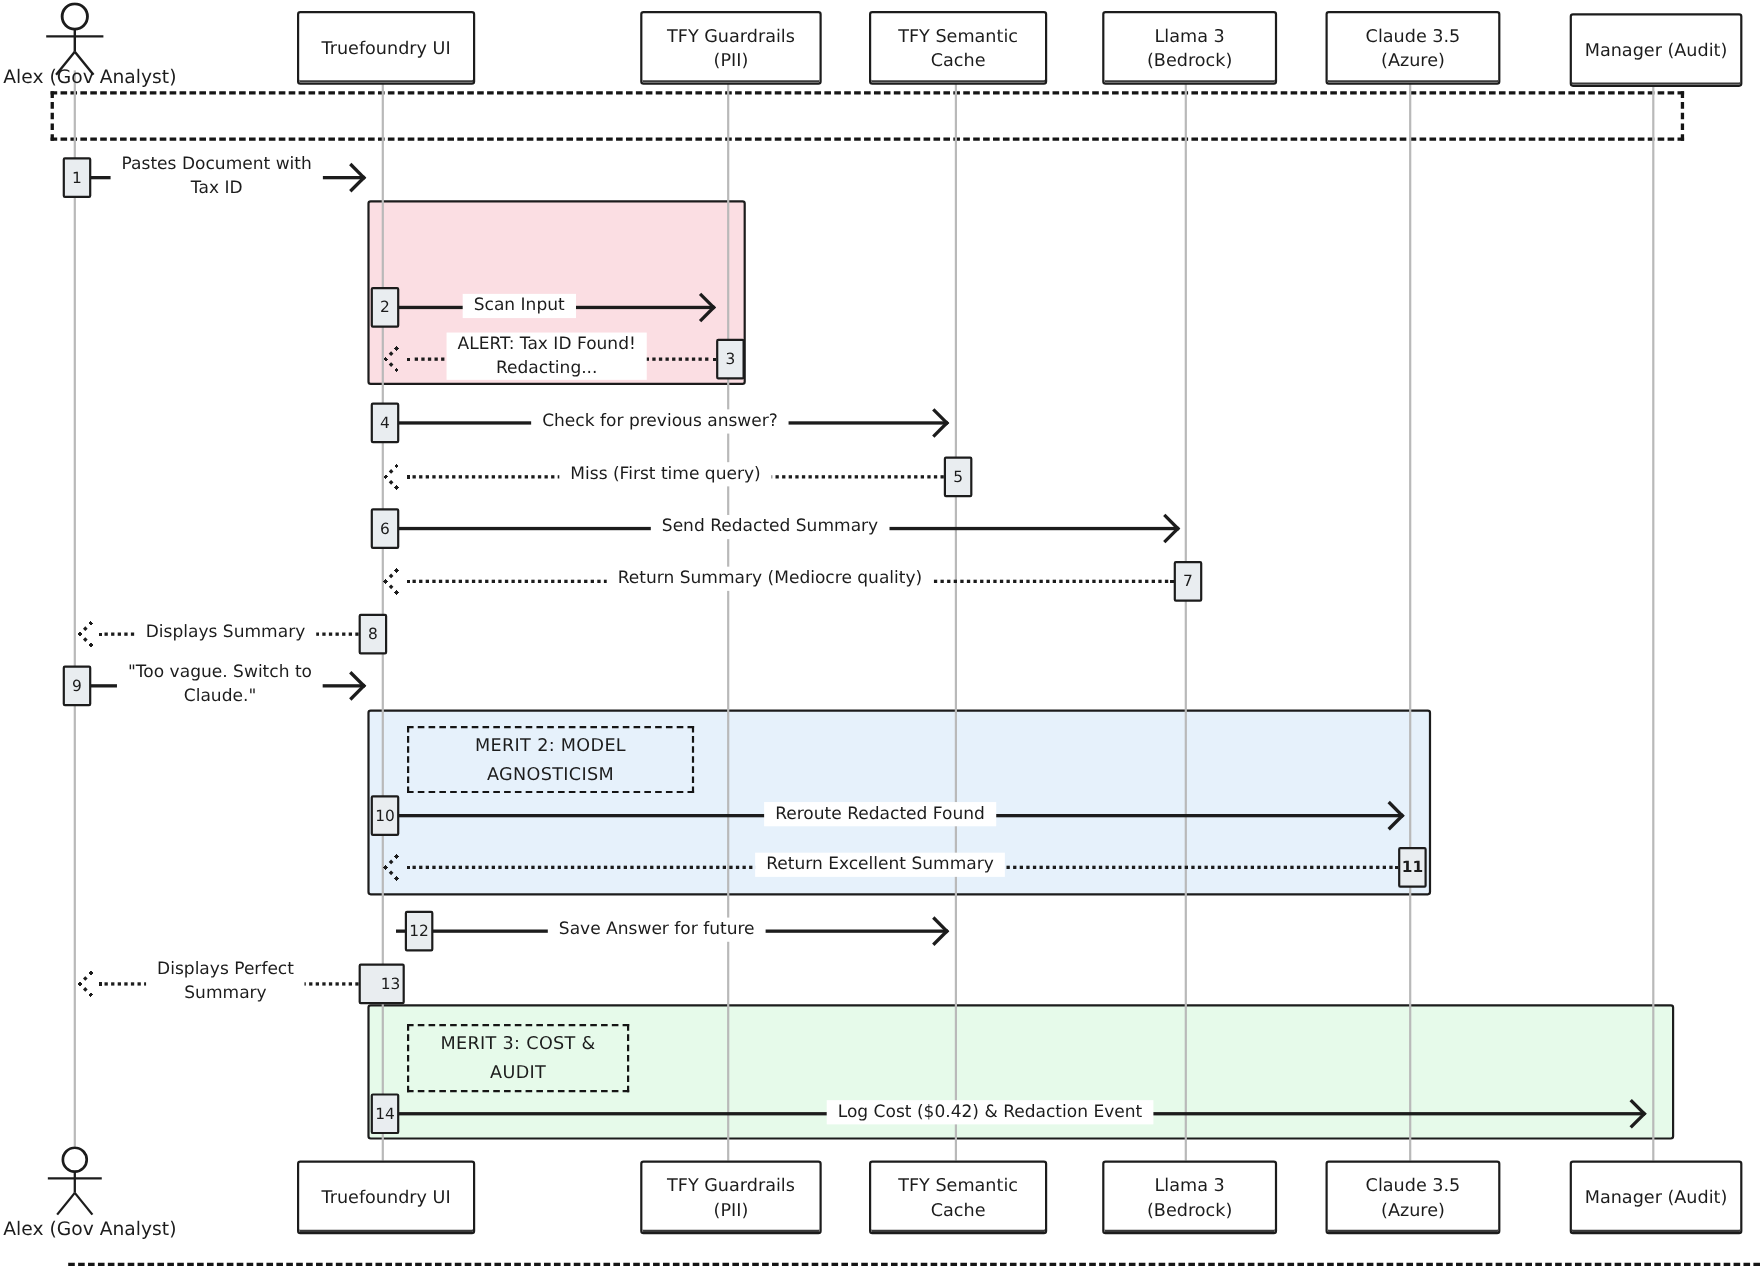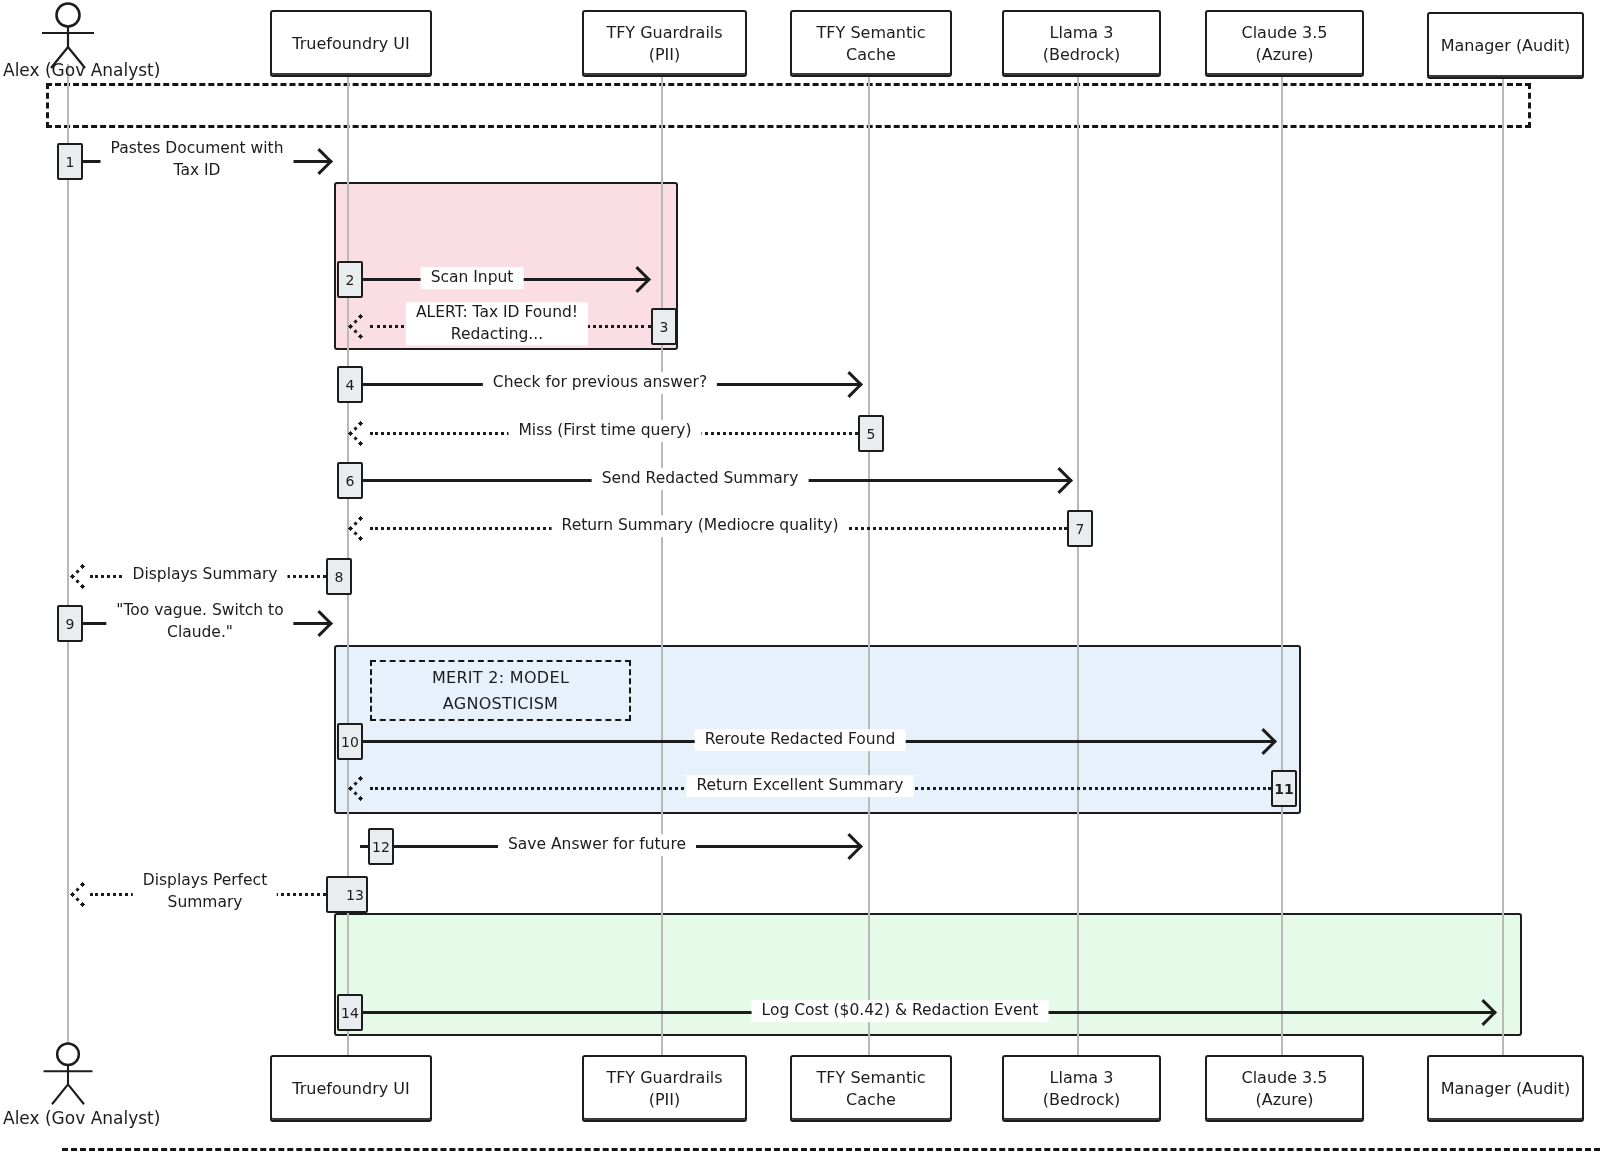--- a/index.html
+++ b/index.html
@@ -82,20 +82,22 @@
   <div class="pbox" style="left:1205px; top:10px; width:155px;">Claude 3.5
 (Azure)</div>
   <div class="pbox" style="left:1427px; top:12px; width:153px;">Manager (Audit)</div>
 
   <div class="region bg-pink" style="left:334px; top:182px; width:340px;  height:164px;"></div>
   <div class="region bg-blue" style="left:334px; top:645px; width:963px;  height:165px;"></div>
   <div class="region bg-green" style="left:334px; top:913px; width:1184px; height:119px;"></div>
 
   <div class="merit" style="left:370px; top:660px; width:257px; height:57px;">MERIT 2: MODEL
 AGNOSTICISM</div>
+  <div class="merit" style="left:370px; top:931px; width:198px; height:58px;">MERIT 3: COST &amp;
+AUDIT</div>
 
   <div class="badge" style="left:57px; top:143px;">1</div>
   <div class="msg-line solid" style="left:80px; top:160px; width:250px;"></div>
   <div class="ah-r" style="left:310px; top:152px;"></div>
   <div class="msg-label" style="left:197px; top:160px;">Pastes Document with
 Tax ID</div>
 
   <div class="badge" style="left:337px; top:261px;">2</div>
   <div class="msg-line solid" style="left:360px; top:278px; width:288px;"></div>
   <div class="ah-r" style="left:628px; top:270px;"></div>

